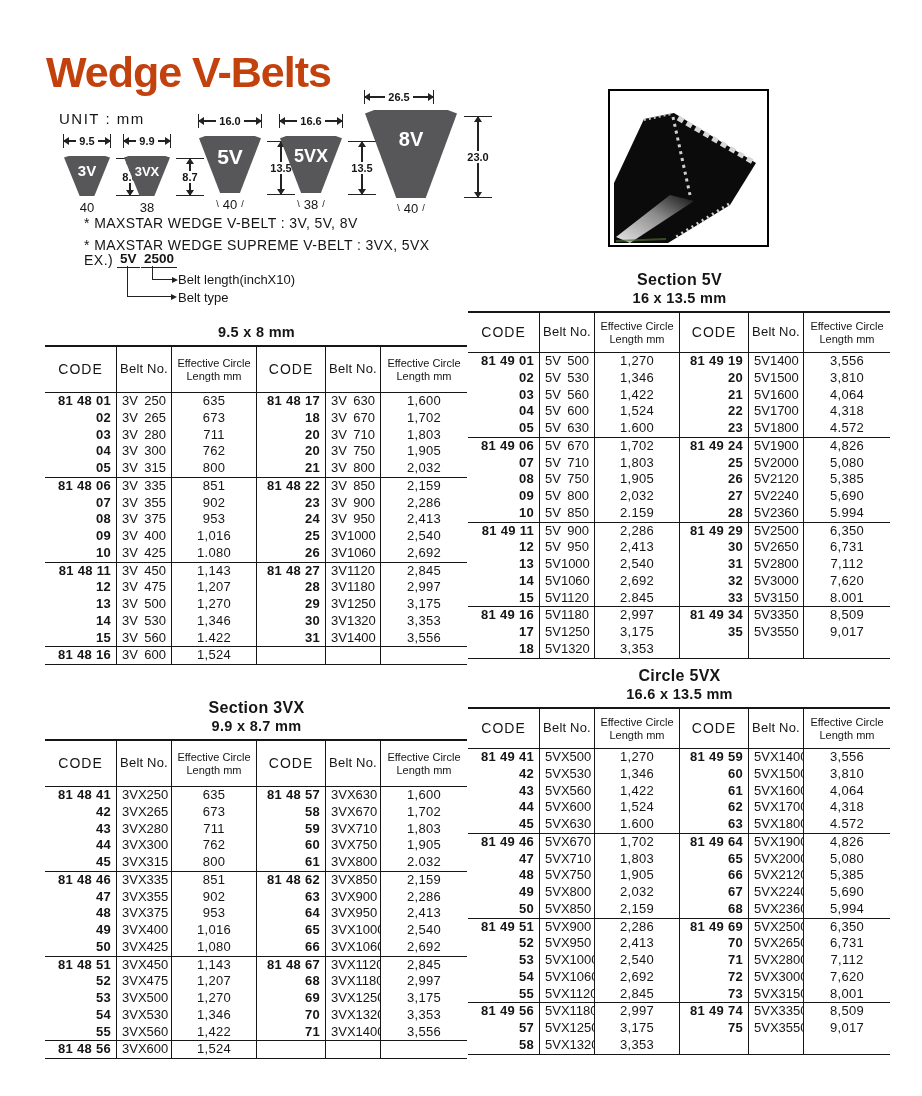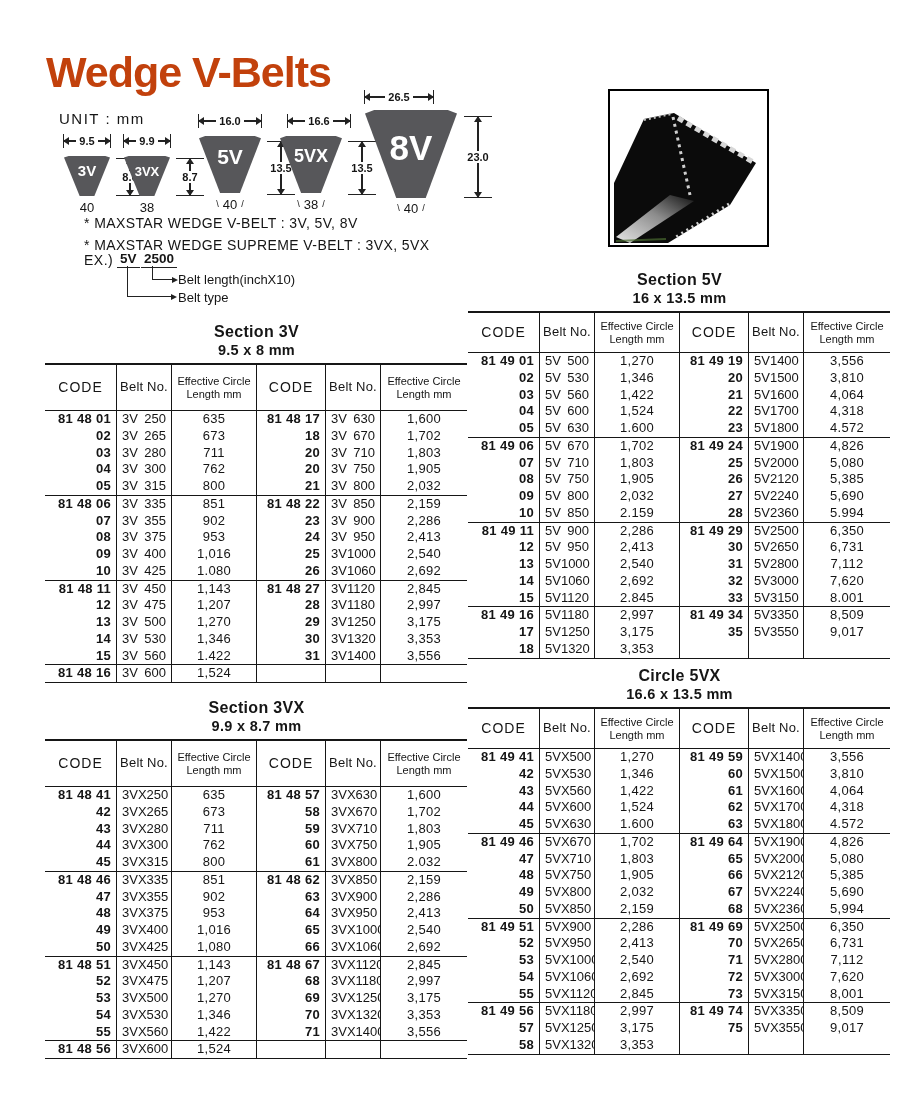--- a/index.html
+++ b/index.html
@@ -117,21 +117,21 @@
     </div>
   <div class="vdim" style="left:70px;top:31px;height:54px">
       <i class="varr t"></i>
       <b>13.5</b>
       <i class="varr b"></i>
     </div>
   <div class="adeg marks" style="left:2px;top:87px;width:62px">40</div>
 </div>
 
 <div class="profile" style="left:278px;top:110px;width:112px;height:108px">
-  <div class="hdim" style="left:9px;top:4px;width:64px">
+  <div class="hdim" style="left:1px;top:4px;width:64px">
       <i class="arr l"></i>
       <b>16.6</b>
       <i class="arr r"></i>
     </div>
   <div class="shape" style="left:2px;top:26px;width:62px;height:57px;font-size:18px">
       <span style="margin-top:10px">5VX</span>
     </div>
   <div class="vdim" style="left:70px;top:31px;height:54px">
       <i class="varr t"></i>
       <b>13.5</b>
@@ -139,21 +139,21 @@
     </div>
   <div class="adeg marks" style="left:2px;top:87px;width:62px">38</div>
 </div>
 
 <div class="profile" style="left:363px;top:86px;width:140px;height:132px">
   <div class="hdim" style="left:1px;top:4px;width:70px">
       <i class="arr l"></i>
       <b>26.5</b>
       <i class="arr r"></i>
     </div>
-  <div class="shape" style="left:2px;top:24px;width:92px;height:88px;font-size:35px">
+  <div class="shape" style="left:2px;top:24px;width:92px;height:88px;font-size:20px">
       <span style="margin-top:18px">8V</span>
     </div>
   <div class="vdim" style="left:101px;top:30px;height:82px">
       <i class="varr t"></i>
       <b>23.0</b>
       <i class="varr b"></i>
     </div>
   <div class="adeg marks" style="left:2px;top:115px;width:92px">40</div>
 </div>
 
@@ -181,21 +181,20 @@
     <line x1="34" y1="29" x2="62" y2="23" stroke="#bbbbbb" stroke-width="2" stroke-dasharray="2 3"></line>
     <line x1="68" y1="27" x2="143" y2="71" stroke="#d8d8d8" stroke-width="5" stroke-dasharray="6 4"></line>
     <line x1="63" y1="26" x2="80" y2="104" stroke="#cfcfcf" stroke-width="3" stroke-dasharray="3 4"></line>
     <line x1="119" y1="113" x2="66" y2="146" stroke="#d0d0d0" stroke-width="3" stroke-dasharray="2 4"></line>
     <polygon points="6,146 60,104 84,110 20,152" fill="url(#hl)" opacity="0.9"></polygon>
     <line x1="6" y1="150" x2="56" y2="148" stroke="#4a6b30" stroke-width="2" opacity="0.7"></line>
   </svg>
 </div>
 
 <section class="vtable left-t" style="left:45px;top:323px">
-  <div class="ttl">Section 3V</div>
   <div class="sub">9.5 x 8 mm</div>
   <div class="grid">
       <div class="hrow">
         <div class="hcell">CODE</div>
         <div class="hcell">Belt No.</div>
         <div class="hcell eff">Effective Circle
 Length mm</div>
         <div class="hcell">CODE</div>
         <div class="hcell">Belt No.</div>
         <div class="hcell eff">Effective Circle

